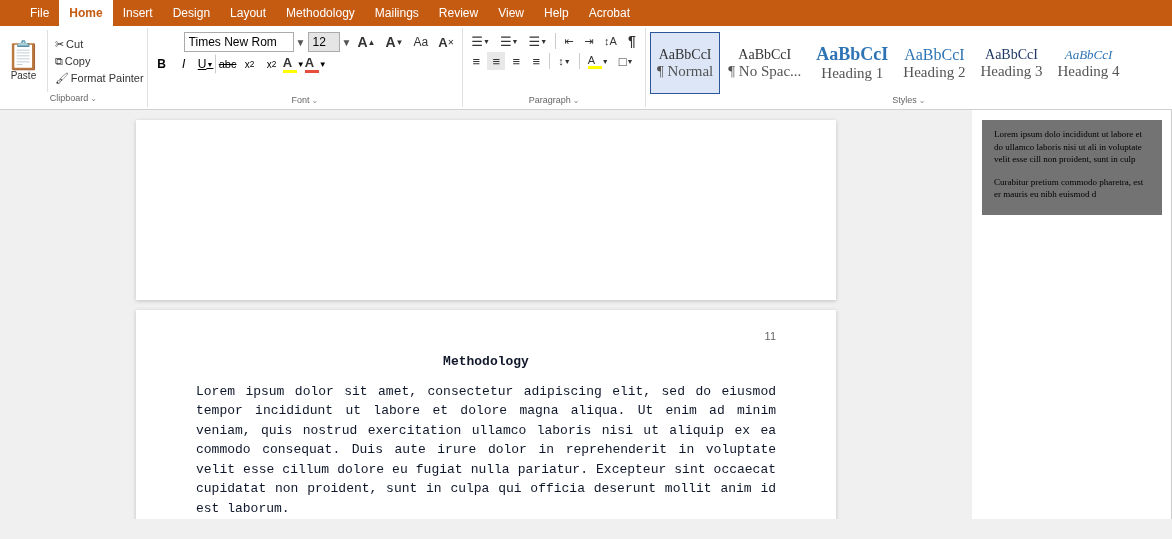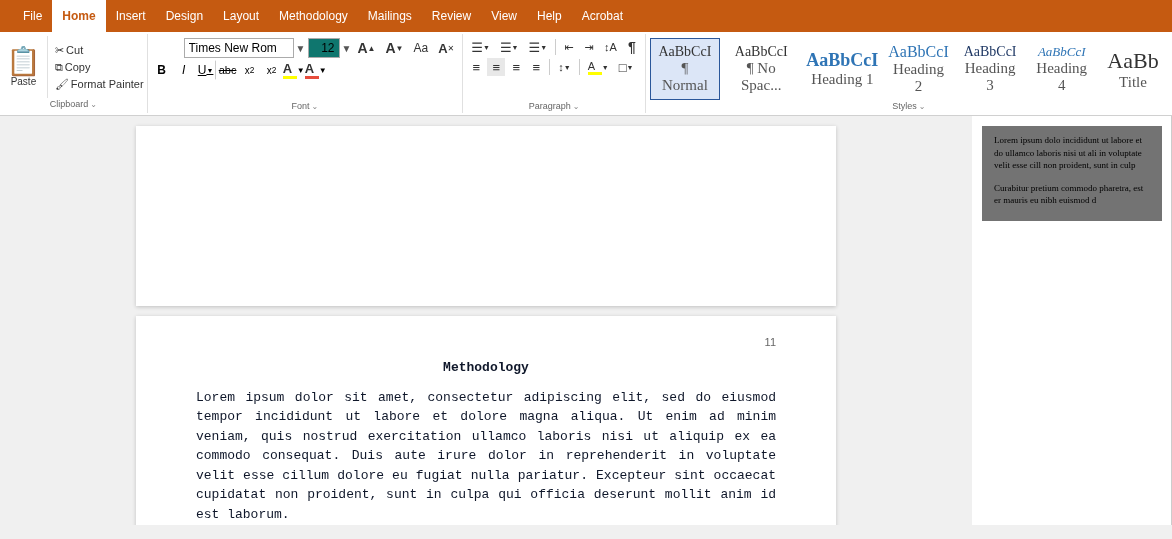--- a/index.html
+++ b/index.html
@@ -3,22 +3,22 @@
   <meta charset="utf-8">
   <style>
     * { margin: 0; padding: 0; box-sizing: border-box; }
     body { font-family: 'Segoe UI', Arial, sans-serif; font-size: 12px; background: #f0f0f0; overflow: hidden; }
 
     
     .ribbon-tabs {
       background: #c55a11;
       display: flex;
       align-items: flex-end;
-      padding-left: 13px;
-      height: 32px;
+      padding-left: 20px;
+      height: 26px;
     }
     .ribbon-tab {
       padding: 4px 10px;
       font-size: 12px;
       color: white;
       cursor: pointer;
       height: 100%;
       display: flex;
       align-items: center;
     }
@@ -59,22 +59,21 @@
       padding: 2px 4px;
       font-size: 12px;
       width: 120px;
       background: white;
     }
     .font-size-box {
       border: 1px solid #ababab;
       padding: 2px 4px;
       font-size: 12px;
       width: 36px;
-      background: #0f766e;
-      text-align: right;
+      background: #e5e5e5;
     }
     .icon-btn {
       display: flex;
       align-items: center;
       justify-content: center;
       cursor: pointer;
       padding: 1px 3px;
       min-width: 18px;
       height: 18px;
       font-size: 11px;
@@ -408,24 +407,20 @@
           <div class="style-item">
             <div class="style-preview-text h3-preview">AaBbCcI</div>
             <div class="style-sub-label">Heading 3</div>
           </div>
 
           <div class="style-item">
             <div class="style-preview-text h4-preview">AaBbCcI</div>
             <div class="style-sub-label">Heading 4</div>
           </div>
 
-          <div class="style-item">
-            <div class="style-preview-text title-preview" style="font-family:'Times New Roman',serif; font-size:22px;">AaBb</div>
-            <div class="style-sub-label">Title</div>
-          </div>
         </div>
       </div>
       <div class="r-section-footer">
         <span>Styles</span>
         <span class="expand-icon">⌄</span>
       </div>
     </div>
 
   </div>
 </div>

